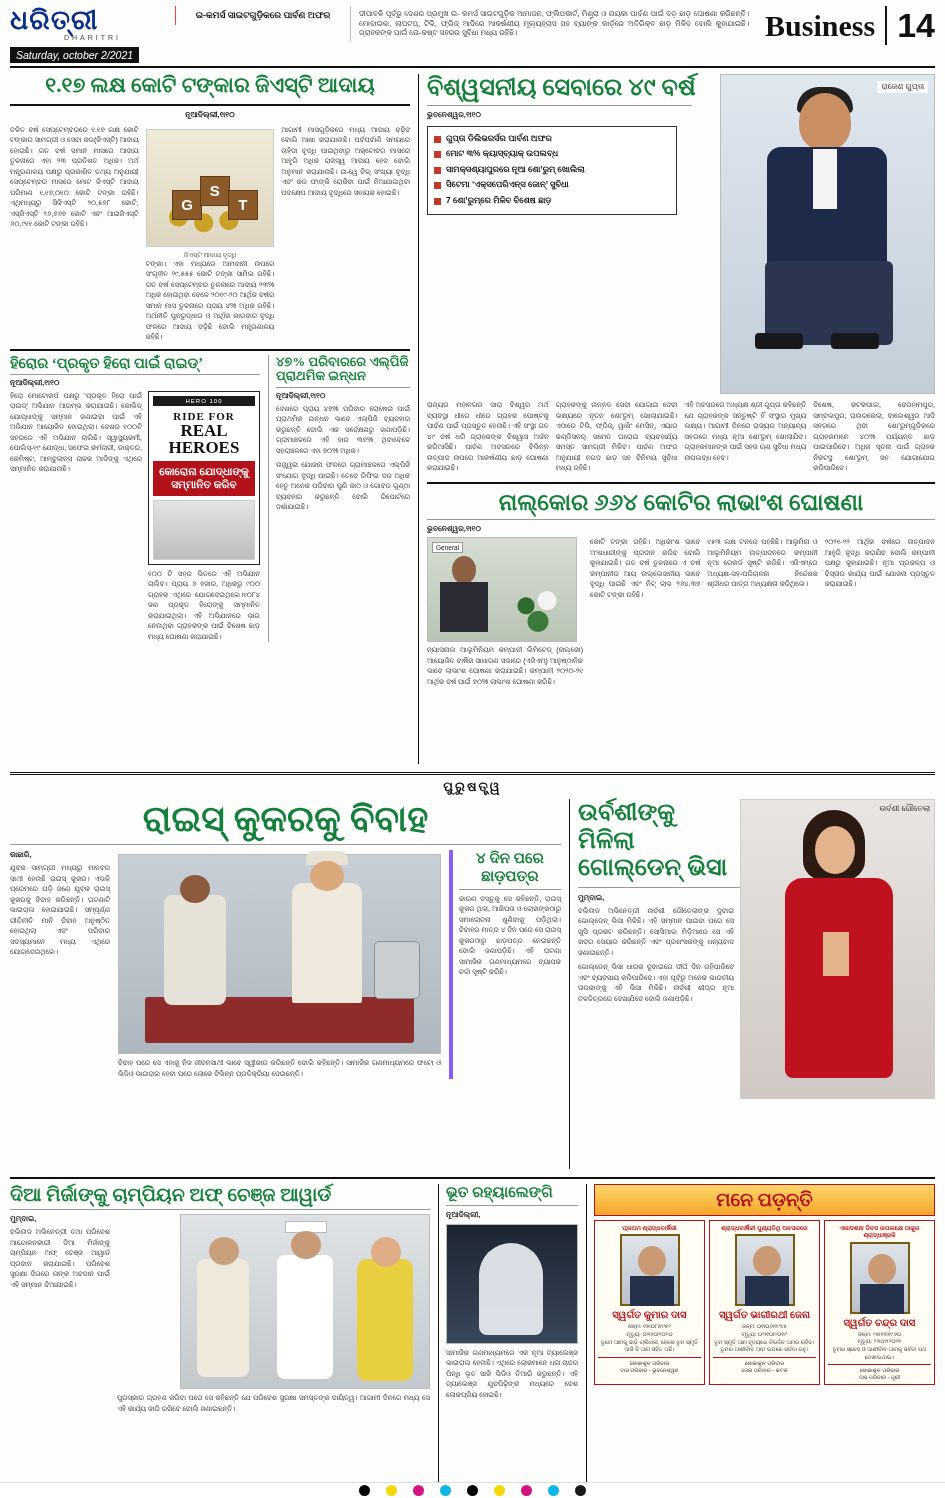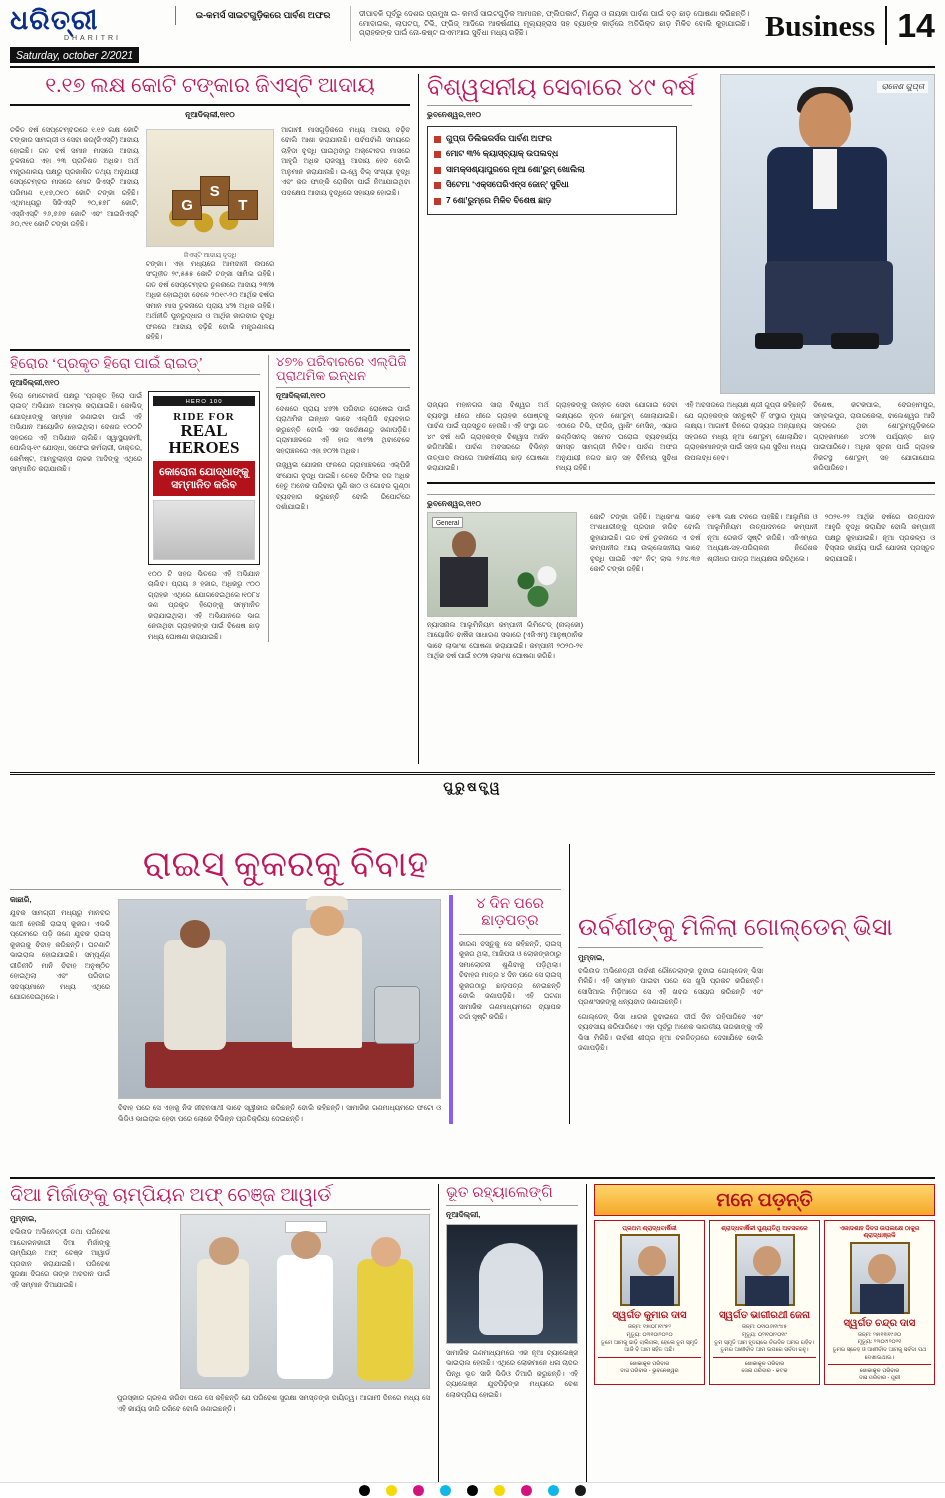--- a/index.html
+++ b/index.html
@@ -30,21 +30,21 @@
   .head-col { flex:0 0 175px; font-size:9px; line-height:1.25; text-align:center;
               font-weight:bold; border-left:1px solid #ef4444; padding:4px 6px; }
   .head-wide { flex:1; font-size:7.4px; line-height:1.3; text-align:justify;
                border-left:1px solid #bbb; padding:3px 8px; color:#222; }
   .head-right { flex:0 0 175px; text-align:right; padding-left:8px; display:flex;
                 align-items:center; justify-content:flex-end; gap:10px; }
   .biz-word { font-family:"Liberation Serif", serif; font-size:30px; font-weight:bold; }
   .page-num { font-size:34px; font-weight:bold; border-left:2px solid #111; padding-left:10px; }
 
   
-  .hl { font-family:"Liberation Serif", serif; font-weight:normal; color:#be185d; line-height:1.12; }
+  .hl { font-family:"Liberation Serif", serif; font-weight:bold; color:#15803d; line-height:1.12; }
   .dateline { font-size:7.5px; font-weight:bold; color:#222; margin-bottom:3px; }
   .body-txt { font-size:7px; line-height:1.5; text-align:justify; color:#1b1b1b; }
   .thinrule { border-top:1px solid #999; }
 
   
   .top { display:flex; gap:8px; margin-top:6px; height:690px; }
   .left-top { width:400px; flex:0 0 400px; }
   .right-top { flex:1; border-left:1px solid #111; padding-left:8px; }
 
   .hl1 { font-size:21px; text-align:center; }
@@ -66,21 +66,21 @@
     display:flex; align-items:center; justify-content:center;
     border:1px solid #5e3a18;
   }
   .cap { font-size:6.5px; color:#444; text-align:center; margin-top:2px;}
 
   
   .hl2 { font-size:24px; text-align:left; }
   .photo-man {
     width:215px; height:320px; float:right;
     background:linear-gradient(#dfe7ef,#c3ced9);
-    position:relative; margin-left:6px; border:1px solid #bbb;font-style:italic;
+    position:relative; margin-left:6px; border:1px solid #bbb;
   }
   .photo-man .head { position:absolute; left:78px; top:18px; width:52px; height:58px;
       background:#c98f63; border-radius:50% 50% 45% 45%; }
   .photo-man .hair { position:absolute; left:76px; top:12px; width:56px; height:26px;
       background:#22211f; border-radius:28px 28px 6px 6px; }
   .photo-man .torso { position:absolute; left:46px; top:72px; width:120px; height:120px;
       background:#1d2a4a; border-radius:14px 14px 4px 4px; }
   .photo-man .shirt { position:absolute; left:92px; top:74px; width:24px; height:60px;
       background:#f3f3f3; }
   .photo-man .legs { position:absolute; left:44px; top:186px; width:128px; height:84px;
@@ -115,21 +115,21 @@
   .nalco-photo .p-body { position:absolute; left:12px; top:44px; width:48px; height:50px; background:#2b2b33;}
   .nalco-photo .flow { position:absolute; right:8px; bottom:4px; width:60px; height:52px;
       background:radial-gradient(circle at 30% 40%, #2f6b2f 0 8px, transparent 9px),
                  radial-gradient(circle at 65% 30%, #f3f3f3 0 9px, transparent 10px),
                  radial-gradient(circle at 50% 70%, #3c7a3c 0 10px, transparent 11px); }
 
   
   .feature-band { margin-top:8px; border-top:3px double #111; padding-top:4px; }
   .band-label { text-align:center; font-family:"Liberation Serif", serif; font-weight:bold;
                 font-size:13px; letter-spacing:2px; margin-bottom:2px; }
-  .mid { display:flex; gap:8px; margin-top:4px; height:370px;align-items:center; }
+  .mid { display:flex; gap:8px; margin-top:4px; height:370px; }
   .mid-left { width:560px; flex:0 0 560px; border-right:1px solid #111; padding-right:8px; }
   .mid-right { flex:1; }
   .hl-big { font-size:36px; text-align:center; }
   .wed-photo { width:100%; height:200px; border:1px solid #bbb;
       background:linear-gradient(#c8cfd6,#aeb7bf); position:relative; margin-top:4px;}
   .wed-photo .carpet { position:absolute; left:8%; bottom:10px; width:84%; height:46px; background:#8e2b2b; border-radius:3px;}
   .wed-photo .groom { position:absolute; left:54%; top:28px; width:70px; height:120px; background:#efe9dd; border-radius:10px 10px 2px 2px;}
   .wed-photo .groom .h { position:absolute; left:18px; top:-22px; width:34px; height:30px; background:#d9a87b; border-radius:50%;}
   .wed-photo .groom .cap2 { position:absolute; left:14px; top:-32px; width:42px; height:14px; background:#e8e2d4; border-radius:8px 8px 0 0;}
   .wed-photo .cooker { position:absolute; right:20px; bottom:54px; width:46px; height:58px; background:#c9ced3; border-radius:5px; border:1px solid #8b9097;}
@@ -193,21 +193,21 @@
 
 <div class="page">
 
   <div class="masthead">
     <div class="logo-block">
       <div class="logo-word">ଧରିତ୍ରୀ</div>
       <div class="logo-sub">DHARITRI</div>
       <div class="logo-date">Saturday, october 2/2021</div>
     </div>
     <div class="head-col">ଇ-କମର୍ସ ସାଇଟଗୁଡ଼ିକରେ ପାର୍ବଣ ଅଫର</div>
-    <div class="head-wide">ଦୀପାବଳି ପୂର୍ବରୁ ଦେଶର ପ୍ରମୁଖ ଇ- କମର୍ସ ସାଇଟଗୁଡ଼ିକ ଆମାଜନ, ଫ୍ଲିପକାର୍ଟ, ମିଣ୍ଟ୍ରା ଓ ନାୟକା ପାର୍ବଣ ପାଇଁ ବଡ଼ ଛାଡ଼ ଘୋଷଣା କରିଛନ୍ତି। ମୋବାଇଲ, ଲାପଟପ୍‌, ଟିଭି, ଫ୍ରିଜ୍‌ ଆଦିରେ ଆକର୍ଷଣୀୟ ମୂଲ୍ୟହ୍ରାସ ସହ ବ୍ୟାଙ୍କ କାର୍ଡ଼ରେ ଅତିରିକ୍ତ ଛାଡ଼ ମିଳିବ ବୋଲି କୁହାଯାଇଛି। ଗ୍ରାହକଙ୍କ ପାଇଁ ନୋ-କଷ୍ଟ ଇଏମଆଇ ସୁବିଧା ମଧ୍ୟ ରହିଛି।</div>
+    <div class="head-wide">ଦୀପାବଳି ପୂର୍ବରୁ ଦେଶର ପ୍ରମୁଖ ଇ- କମର୍ସ ସାଇଟଗୁଡ଼ିକ ଆମାଜନ, ଫ୍ଲିପକାର୍ଟ, ମିଣ୍ଟ୍ରା ଓ ନାୟକା ପାର୍ବଣ ପାଇଁ ବଡ଼ ଛାଡ଼ ଘୋଷଣା କରିଛନ୍ତି। ମୋବାଇଲ, ଲାପଟପ୍‌, ଟିଭି, ଫ୍ରିଜ୍‌ ଆଦିରେ ଆକର୍ଷଣୀୟ ମୂଲ୍ୟହ୍ରାସ ସହ ବ୍ୟାଙ୍କ କାର୍ଡ଼ରେ ଅତିରିକ୍ତ ଛାଡ଼ ମିଳିବ ବୋଲି କୁହାଯାଇଛି। ଗ୍ରାହକଙ୍କ ପାଇଁ ନୋ-କଷ୍ଟ ସହରର ସୁବିଧା ମଧ୍ୟ ରହିଛି।</div>
     <div class="head-right">
       <div class="biz-word">Business</div>
       <div class="page-num">14</div>
     </div>
   </div>
 
   <div class="top">
 
     <div class="left-top">
       <div class="hl hl1">୧.୧୭ ଲକ୍ଷ କୋଟି ଟଙ୍କାର ଜିଏସ୍‌ଟି ଆଦାୟ</div>
@@ -294,20 +294,21 @@
 
       <div style="clear:both;"></div>
       <div style="display:flex;gap:7px;margin-top:6px;">
         <div style="flex:1;" class="body-txt">ରାଜ୍ୟର ମହାନଗର ସାରା ବିଶ୍ୱର ଅର୍ଥ ବ୍ୟବସ୍ଥା ଧୀରେ ଧୀରେ ଗ୍ରାହକ ପୋଷ୍ଟକୁ ପାର୍ବଣ ପାଇଁ ପ୍ରସ୍ତୁତ ହେଉଛି। ଏହି ସଂସ୍ଥା ଗତ ୪୯ ବର୍ଷ ଧରି ଗ୍ରାହକଙ୍କ ବିଶ୍ୱାସ ଅର୍ଜନ କରିଆସିଛି। ପାର୍ବଣ ଅବସରରେ ବିଭିନ୍ନ ଉତ୍ପାଦ ଉପରେ ଆକର୍ଷଣୀୟ ଛାଡ଼ ଘୋଷଣା କରାଯାଇଛି।</div>
         <div style="flex:1;" class="body-txt">ଗ୍ରାହକଙ୍କୁ ଉନ୍ନତ ସେବା ଯୋଗାଇ ଦେବା ଲକ୍ଷ୍ୟରେ ନୂତନ ଶୋ’ରୁମ୍‌ ଖୋଲାଯାଇଛି। ଏଠାରେ ଟିଭି, ଫ୍ରିଜ୍‌, ୱାଶିଂ ମେସିନ୍‌, ଏୟାର କଣ୍ଡିସନର୍‌ ସମେତ ଘରୋଇ ବ୍ୟବହାର୍ଯ୍ୟ ସମସ୍ତ ସାମଗ୍ରୀ ମିଳିବ। ପାର୍ବଣ ଅଫର ଅନୁଯାୟୀ ନଗଦ ଛାଡ଼ ସହ ବିନିମୟ ସୁବିଧା ମଧ୍ୟ ରହିଛି।</div>
         <div style="flex:1;" class="body-txt">ଏହି ଅବସରରେ ଅଧ୍ୟକ୍ଷ ଶ୍ରୀ ଗୁପ୍ତା କହିଛନ୍ତି ଯେ ଗ୍ରାହକଙ୍କ ସନ୍ତୁଷ୍ଟି ହିଁ ସଂସ୍ଥାର ମୁଖ୍ୟ ଲକ୍ଷ୍ୟ। ଆଗାମୀ ଦିନରେ ରାଜ୍ୟର ଅନ୍ୟାନ୍ୟ ସହରରେ ମଧ୍ୟ ନୂଆ ଶୋ’ରୁମ୍‌ ଖୋଲାଯିବ। ଗ୍ରାହକମାନଙ୍କ ପାଇଁ ସହଜ ଋଣ ସୁବିଧା ମଧ୍ୟ ଉପଲବ୍ଧ ହେବ।</div>
         <div style="flex:1;" class="body-txt">ବିଶେଷ, କଟକପାଲ, ବେରହାମପୁର, ସମ୍ବଲପୁର, ରାଉରକେଲା, ବାଲେଶ୍ୱର ଆଦି ସହରରେ ଥିବା ଶୋ’ରୁମ୍‌ଗୁଡ଼ିକରେ ଗ୍ରାହକମାନେ ୪୦% ପର୍ଯ୍ୟନ୍ତ ଛାଡ଼ ପାଇପାରିବେ। ଅଧିକ ସୂଚନା ପାଇଁ ଗ୍ରାହକ ନିକଟସ୍ଥ ଶୋ’ରୁମ୍‌ ସହ ଯୋଗାଯୋଗ କରିପାରିବେ।</div>
       </div>
 
       <div class="nalco">
+        <div class="hl hl3">ନାଲ୍‌କୋର ୬୬୪ କୋଟିର ଲାଭାଂଶ ଘୋଷଣା</div>
         <div class="thinrule" style="margin:4px 0;"></div>
         <div class="dateline">ଭୁବନେଶ୍ୱର,୧ା୧୦</div>
         <div style="display:flex;gap:7px;">
           <div style="flex:1;">
             <div class="nalco-photo">
               <span class="badge">General</span>
               <span class="p-head"></span>
               <span class="p-body"></span>
               <span class="flow"></span>
             </div>
@@ -349,20 +350,27 @@
           </div>
           <div style="width:112px;flex:0 0 112px;border-left:4px solid #8b5cf6;padding-left:6px;">
             <div class="hl hl-sm">୪ ଦିନ ପରେ ଛାଡ଼ପତ୍ର</div>
             <div class="thinrule" style="margin:4px 0;"></div>
             <div class="body-txt">କାରଣ ବସ୍ତୁକୁ ସେ କହିଛନ୍ତି, ରାଇସ୍‌ କୁକର ଥିଲା, ଆଖିପତା ଓ ଲୋକଙ୍କଠାରୁ ସମାଲୋଚନା ଶୁଣିବାକୁ ପଡ଼ିଥିଲା। ବିବାହର ମାତ୍ର ୪ ଦିନ ପରେ ସେ ରାଇସ୍‌ କୁକରଠାରୁ ଛାଡ଼ପତ୍ର ନେଇଛନ୍ତି ବୋଲି ଜଣାପଡ଼ିଛି। ଏହି ଘଟଣା ସାମାଜିକ ଗଣମାଧ୍ୟମରେ ବ୍ୟାପକ ଚର୍ଚ୍ଚା ସୃଷ୍ଟି କରିଛି।</div>
           </div>
         </div>
       </div>
 
       <div class="mid-right">
+        <div class="lady-photo">
+          <span class="photo-credit">ଉର୍ବଶୀ ରୌତେଲା</span>
+          <span class="hair3"></span>
+          <span class="face3"></span>
+          <span class="dress"></span>
+          <span class="skin"></span>
+        </div>
         <div class="hl hl-mid">ଉର୍ବଶୀଙ୍କୁ ମିଳିଲା ଗୋଲ୍‌ଡେନ୍‌ ଭିସା</div>
         <div class="thinrule" style="margin:5px 0;width:185px;"></div>
         <div class="dateline">ମୁମ୍ବାଇ,</div>
         <div style="width:185px;">
           <div class="body-txt">ବଲିଉଡ ଅଭିନେତ୍ରୀ ଉର୍ବଶୀ ରୌତେଲାଙ୍କ ଦୁବାଇ ଗୋଲ୍‌ଡେନ୍‌ ଭିସା ମିଳିଛି। ଏହି ସମ୍ମାନ ପାଇବା ପରେ ସେ ଖୁସି ପ୍ରକଟ କରିଛନ୍ତି। ସୋସିଆଲ ମିଡ଼ିଆରେ ସେ ଏହି ଖବର ସେୟାର କରିଛନ୍ତି ଏବଂ ପ୍ରଶଂସକଙ୍କୁ ଧନ୍ୟବାଦ ଜଣାଇଛନ୍ତି।</div>
           <div class="body-txt" style="margin-top:4px;">ଗୋଲ୍‌ଡେନ୍‌ ଭିସା ଧାରକ ଦୁବାଇରେ ଦୀର୍ଘ ଦିନ ରହିପାରିବେ ଏବଂ ବ୍ୟବସାୟ କରିପାରିବେ। ଏହା ପୂର୍ବରୁ ଅନେକ ଭାରତୀୟ ତାରକାଙ୍କୁ ଏହି ଭିସା ମିଳିଛି। ଉର୍ବଶୀ ଶୀଘ୍ର ନୂଆ ଚଳଚ୍ଚିତ୍ରରେ ଦେଖାଯିବେ ବୋଲି ଜଣାପଡ଼ିଛି।</div>
         </div>
       </div>
     </div>
   </div>

